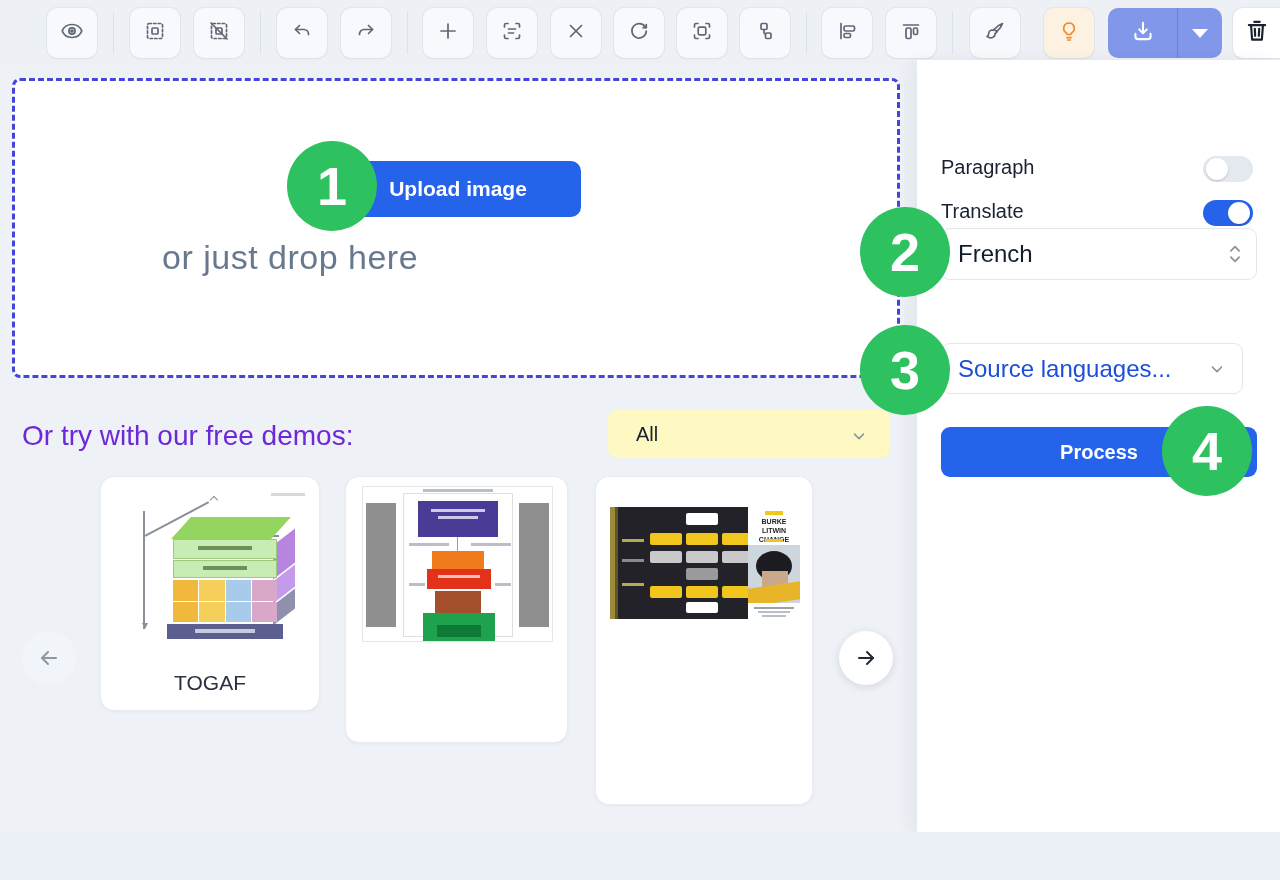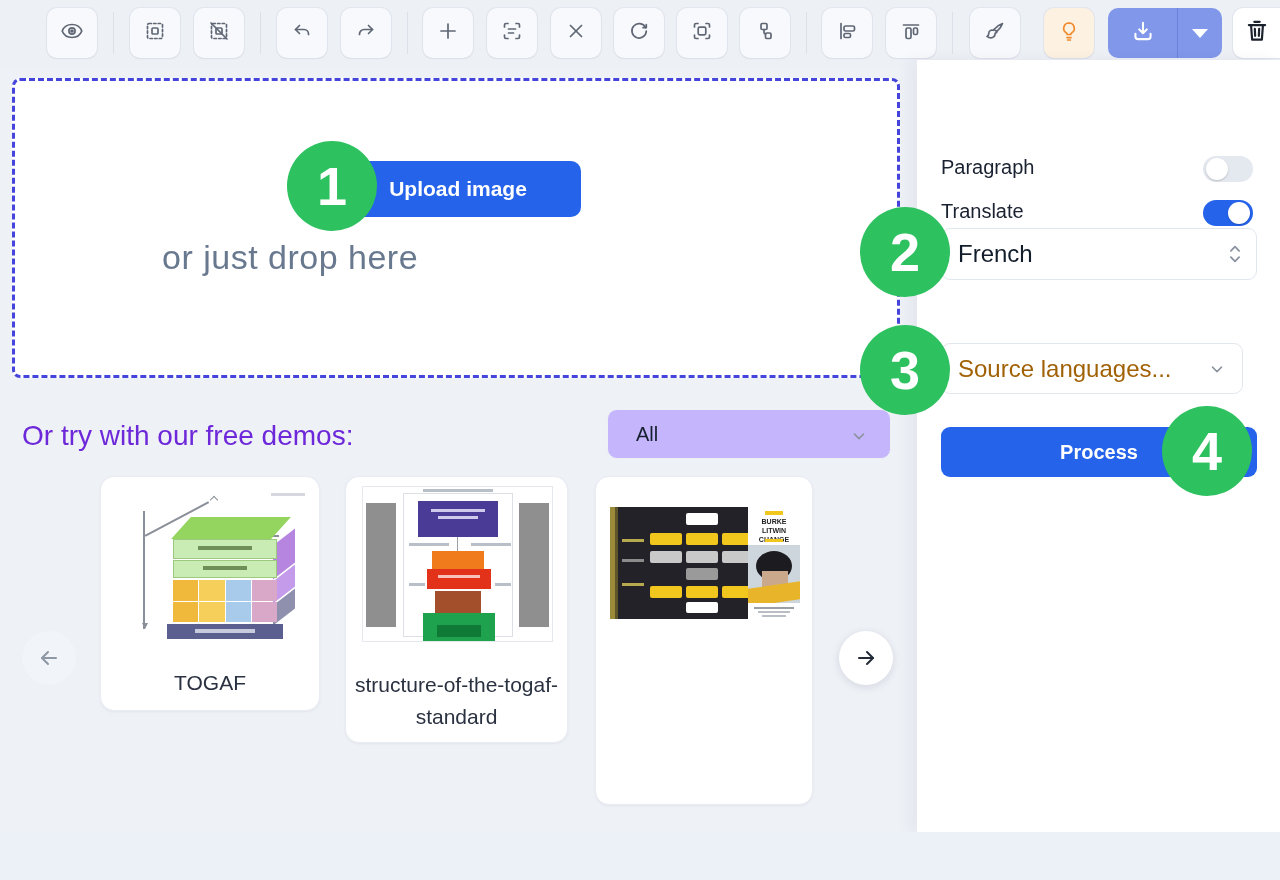--- a/index.html
+++ b/index.html
@@ -49,21 +49,21 @@
   
   .badge {
     position:absolute; width:90px; height:90px; border-radius:50%;
     background:#2ec160; color:#ffffff; display:flex; align-items:center; justify-content:center;
     font-size:54px; font-weight:bold; z-index:30;
   }
   
   .demo-heading { position:absolute; left:22px; top:420px; font-size:28px; color:#6d28d9; }
   .filter-select {
     position:absolute; left:607px; top:409px; width:284px; height:50px;
-    background:#c4b5fd; border:1px solid #edf0f5; border-radius:10px;
+    background:#fef9c3; border:1px solid #edf0f5; border-radius:10px;
     display:flex; align-items:center; cursor:pointer; z-index:5;
   }
   .filter-select .val { margin-left:28px; font-size:20px; color:#16202e; }
   .chev { stroke:#8b939f; fill:none; stroke-width:2; stroke-linecap:round; stroke-linejoin:round; }
   .filter-select svg { position:absolute; right:22px; top:17px; }
   .card {
     position:absolute; background:#ffffff; border:1px solid #e9edf3; border-radius:14px;
     box-shadow:0 1px 3px rgba(25,35,60,.05); cursor:pointer;
   }
   .card .label { position:absolute; left:0; right:0; text-align:center; font-size:21px; color:#2a3140; line-height:1.5; }
@@ -89,21 +89,21 @@
     position:absolute; top:2px; width:22px; height:22px; border-radius:50%;
     background:#ffffff; box-shadow:0 1px 2px rgba(0,0,0,.18);
   }
   .toggle.off .knob { left:3px; }
   .toggle.on  .knob { right:3px; }
   .select-box {
     position:absolute; left:24px; background:#ffffff;
     border:1px solid #e2e7ee; border-radius:9px; display:flex; align-items:center; cursor:pointer;
   }
   .select-box .val { margin-left:16px; font-size:24px; color:#121d2b; }
-  .select-box .val.placeholder { color:#a16207; }
+  .select-box .val.placeholder { color:#1d4ed8; }
   .process-btn {
     position:absolute; left:24px; top:367px; width:316px; height:50px;
     background:#2563eb; border-radius:9px; color:#ffffff; font-size:20px; font-weight:bold;
     display:flex; align-items:center; justify-content:center; cursor:pointer;
   }
   .bottom-strip { position:absolute; left:0; top:832px; width:1280px; height:48px; background:#ecf0f7; z-index:15; }
   
   .thumb { position:absolute; }
   .abs { position:absolute; }
   .tline { background:#b9bfc9; }
@@ -333,21 +333,20 @@
     <div class="abs" style="left:64px; top:82px; width:64px; height:20px; background:#e23219">
         <div style="margin:6px auto 0; width:42px; height:3px; background:#f6c2ba"></div>
       </div>
     <div class="abs" style="left:72px; top:104px; width:46px; height:26px; background:#a34f2c"></div>
     <div class="abs" style="left:60px; top:126px; width:72px; height:28px; background:#1fa24e">
         <div class="abs" style="left:14px; top:12px; width:44px; height:12px; background:#0e7a36"></div>
       </div>
     <div class="abs tline" style="left:46px; top:96px; width:16px; height:3px"></div>
     <div class="abs tline" style="left:132px; top:96px; width:16px; height:3px"></div>
   </div>
-  <div class="label" style="top:192px">structure-of-the-togaf-standard</div>
 </div>
 
 <div class="card" style="left:595px; top:476px; width:218px; height:329px">
   <div class="thumb" style="left:14px; top:30px; width:190px; height:112px; background:#232228">
     <div class="abs" style="left:0; top:0; width:5px; height:112px; background:#9b8a3a"></div>
     <div class="abs" style="left:5px; top:0; width:3px; height:112px; background:#5e552a"></div>
 
     <div class="abs" style="left:12px; top:32px; width:22px; height:2.5px; background:#b7a94e"></div>
     <div class="abs" style="left:12px; top:52px; width:22px; height:2.5px; background:#8b8b8b"></div>
     <div class="abs" style="left:12px; top:76px; width:22px; height:2.5px; background:#b7a94e"></div>

